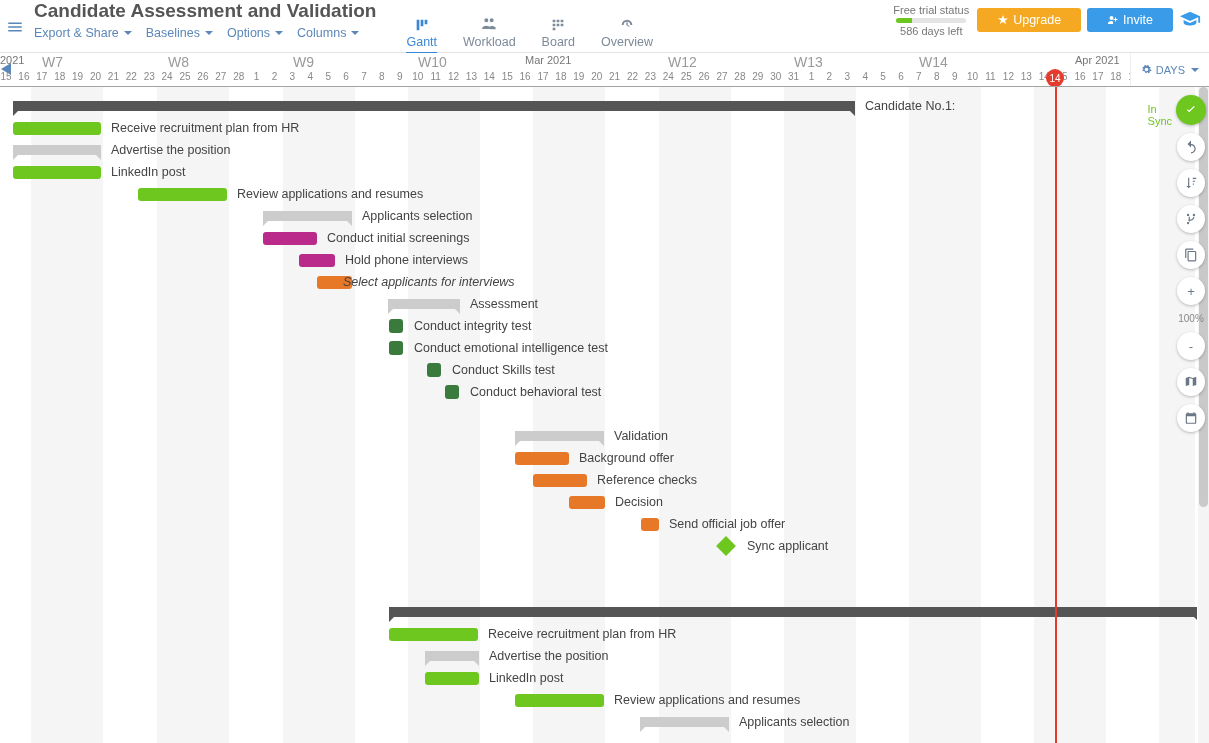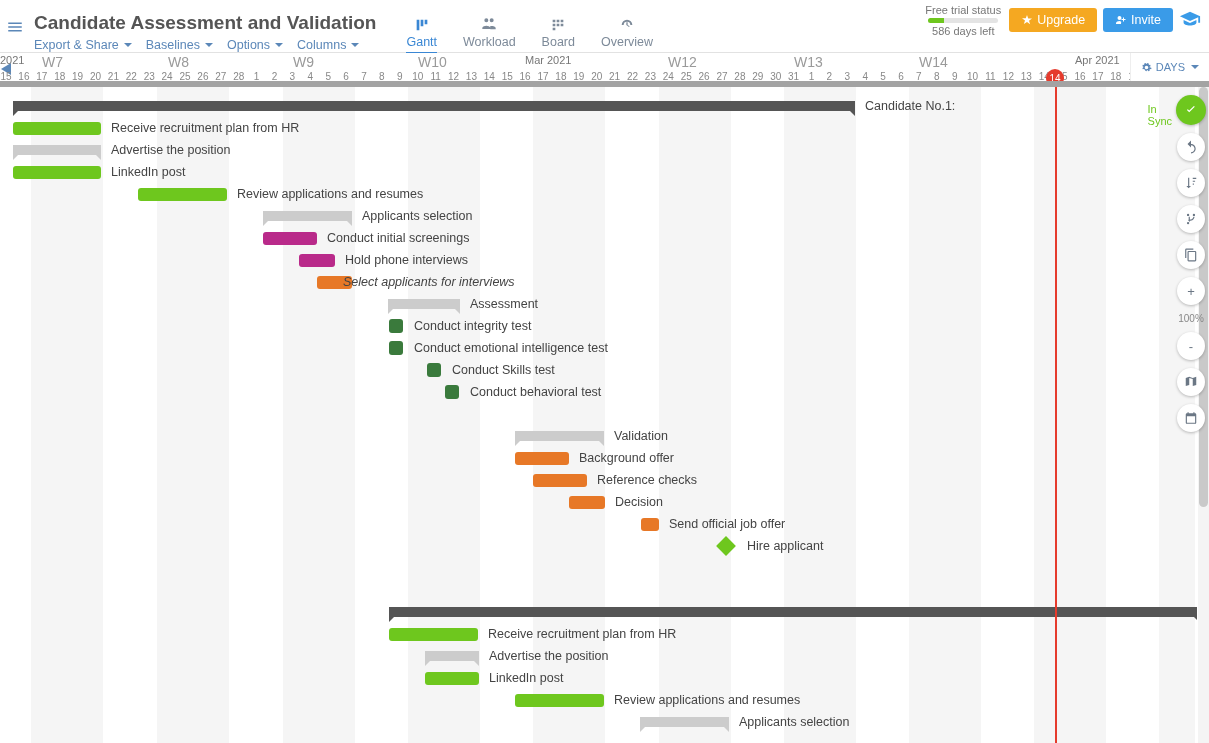--- a/index.html
+++ b/index.html
@@ -3,42 +3,42 @@
 <meta charset="utf-8">
 <style>
   * { box-sizing: border-box; }
   html, body { margin:0; padding:0; font-family: -apple-system, BlinkMacSystemFont, "Segoe UI", Helvetica, Arial, sans-serif; font-size:13px; color:#444; }
   body { width:1209px; height:743px; overflow:hidden; background:#fff; position:relative; }
 
   
   .header { display:flex; align-items:flex-start; height:53px; border-bottom:1px solid #e2e2e2; }
   .menu-btn { width:30px; height:53px; display:flex; align-items:center; justify-content:center; color:#5b87b8; cursor:pointer; }
   .menu-btn svg { width:18px; height:18px; }
-  .title-block { padding:12px 4px 0 4px; }
+  .title-block { padding:0 4px 0 4px; }
   .page-title { font-size:19px; font-weight:600; color:#555; margin:0 0 4px 0; }
   .subbar { display:flex; gap:14px; }
   .subbar-item { color:#5b87b8; font-size:12.5px; cursor:pointer; display:flex; align-items:center; gap:3px;}
   .caret { width:0;height:0;border-left:4px solid transparent;border-right:4px solid transparent;border-top:4px solid #5b87b8; display:inline-block; margin-left:2px;}
   .views { display:flex; align-items:flex-end; gap:26px; margin-left:26px; height:53px; }
   .view-item { display:flex; flex-direction:column; align-items:center; justify-content:flex-end; color:#7d8a99; font-size:12.5px; cursor:pointer; padding-bottom:4px; position:relative;}
   .view-item.active { color:#3a87d4; }
   .view-item.active::after { content:""; position:absolute; bottom:-1px; left:0; right:0; height:2px; background:#3a87d4; }
   .view-item svg { width:18px; height:16px; margin-bottom:2px; fill:currentColor; }
   .header-spacer { flex:1; }
   .trial-block { text-align:center; font-size:11px; color:#777; padding:4px 8px 0 0; }
   .trial-bar { width:70px; height:5px; background:#e4e4e4; border-radius:3px; margin:2px auto; position:relative; overflow:hidden;}
   .trial-bar::before { content:""; position:absolute; left:0; top:0; bottom:0; width:22%; background:#6ec71e; }
   .header-btns { display:flex; align-items:center; gap:6px; padding:8px 8px 0 0;}
-  .btn { border:none; border-radius:3px; font-size:12.5px; padding:5px 12px; cursor:pointer; display:flex; align-items:center; gap:4px; color:#fff;}
+  .btn { border:none; border-radius:3px; font-size:12.5px; padding:5px 20px; cursor:pointer; display:flex; align-items:center; gap:4px; color:#fff;}
   .btn.upgrade { background:#f5a821; }
   .btn.invite { background:#3a9be8; }
   .grad-cap { color:#3a9be8; width:22px; height:22px; cursor:pointer; }
 
   
-  .timeline-header { position:relative; height:34px; border-bottom:6px solid #a3a3a3; background:#fff; display:flex;}
+  .timeline-header { position:relative; height:34px; border-bottom:1px solid #a3a3a3; background:#fff; display:flex;}
   .timeline-scroll { position:relative; flex:1; overflow:hidden; }
   .row-months { height:17px; position:relative; }
   .row-days { height:17px; position:relative; }
   .month-label, .week-label { position:absolute; font-size:11px; color:#777; top:1px; }
   .week-label { color:#9a9a9a; font-size:14px; }
   .day-cell { position:absolute; font-size:10px; color:#888; text-align:center; width:18px; top:1px;}
   .today-marker { position:absolute; width:18px; height:18px; background:#e53b2d; color:#fff; border-radius:50%; font-size:10px; display:flex; align-items:center; justify-content:center; top:-1px;}
   .scale-btn { display:flex; align-items:center; gap:4px; padding:4px 10px; font-size:11px; color:#5b87b8; cursor:pointer; border-left:1px solid #eee; }
 
   
@@ -343,21 +343,21 @@
       <div class="task-row" style="top: 404px;">
         <div class="bar orange" style="left: 556px; width: 36px;"></div>
         <div class="task-label" style="left: 602px;">Decision</div>
       </div>
       <div class="task-row" style="top: 426px;">
         <div class="bar orange" style="left: 628px; width: 18px;"></div>
         <div class="task-label" style="left: 656px;">Send official job offer</div>
       </div>
       <div class="task-row" style="top: 448px;">
         <div class="milestone" style="left: 706px; top: 4px;"></div>
-        <div class="task-label" style="left: 734px;">Hire applicant</div>
+        <div class="task-label" style="left: 734px;">Sync applicant</div>
       </div>
       <div class="task-row" style="top: 514px;">
         <div class="bar summary" style="left: 376px; width: 810px;"></div>
       </div>
       <div class="task-row" style="top: 536px;">
         <div class="bar green" style="left: 376px; width: 89px;"></div>
         <div class="task-label" style="left: 475px;">Receive recruitment plan from HR</div>
       </div>
       <div class="task-row" style="top: 558px;">
         <div class="bar hollow" style="left: 412px; width: 54px;"></div>

